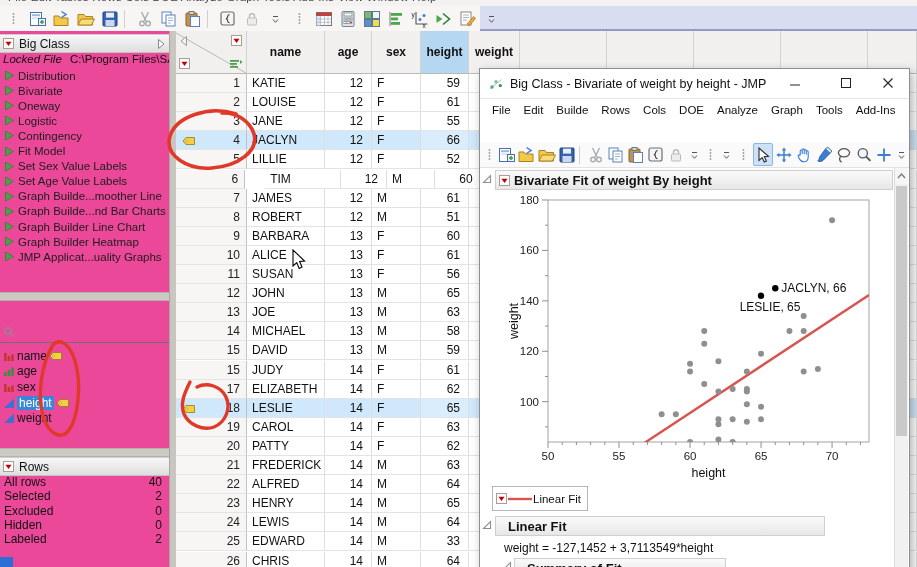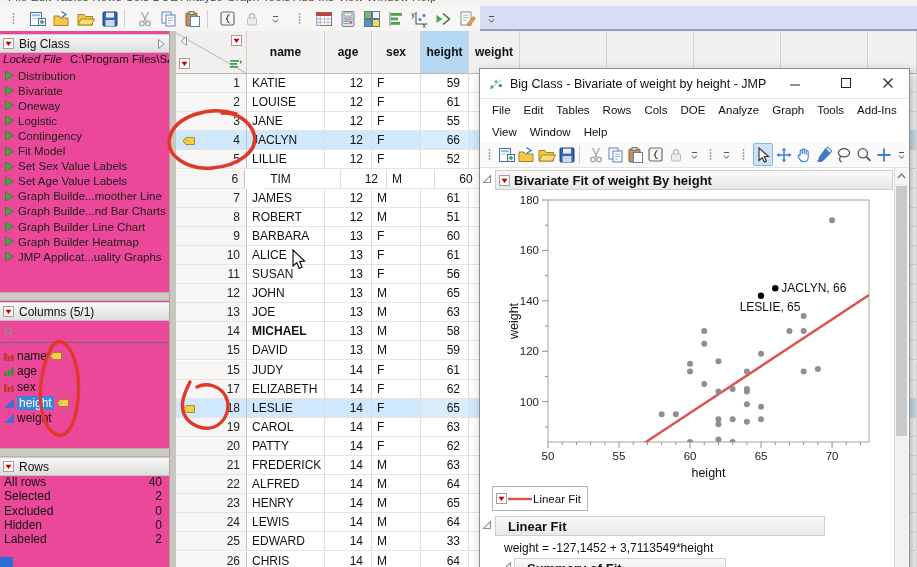--- a/index.html
+++ b/index.html
@@ -448,21 +448,21 @@
         <div class="tcell ar" style="width: 48px;">63</div>
         <div class="tcell" style="width: 51px;"></div>
         <div class="tcell" style="width: 87px;"></div>
         <div class="tcell" style="width: 87px;"></div>
         <div class="tcell" style="width: 87px;"></div>
         <div class="tcell" style="width: 87px;"></div>
         <div class="tcell" style="width: 49px;"></div>
       </div>
       <div class="trow" style="top: 291.3px;">
         <div class="tcell rowstate" style="width: 72px;">14</div>
-        <div class="tcell al" style="width: 78px; font-weight: bold;">MICHAEL</div>
+        <div class="tcell al" style="width: 78px;">MICHAEL</div>
         <div class="tcell ar" style="width: 47px;">13</div>
         <div class="tcell al" style="width: 49px;">M</div>
         <div class="tcell ar" style="width: 48px;">58</div>
         <div class="tcell" style="width: 51px;"></div>
         <div class="tcell" style="width: 87px;"></div>
         <div class="tcell" style="width: 87px;"></div>
         <div class="tcell" style="width: 87px;"></div>
         <div class="tcell" style="width: 87px;"></div>
         <div class="tcell" style="width: 49px;"></div>
       </div>
@@ -749,29 +749,20 @@
           <span class="ic">
             <svg width="11" height="11" viewBox="0 0 11 11">
               <path d="M1.5 1 L9.5 5.5 L1.5 10 Z" fill="#4ea04e" stroke="#2f7a33" stroke-width="0.7"></path>
             </svg>
           </span>
           <span>JMP Applicat...uality Graphs</span>
         </div>
       </div>
 
     <div class="hsplit" style="top:261px;"></div>
-    <div class="panel-hdr" style="top:271px;">
-      <span class="ic" id="col-tri" style="margin-left: 3px; display: flex;">
-          <svg width="11" height="11" viewBox="0 0 11 11">
-            <rect x="0.5" y="0.5" width="10" height="10" fill="#fdfdfd" stroke="#b09a96"></rect>
-            <path d="M2.5 3.8 L8.5 3.8 L5.5 8 Z" fill="#c00000"></path>
-          </svg>
-        </span>
-      <span class="t">Columns (5/1)</span>
-    </div>
     <div class="abs" style="left:3px;top:295px;" id="col-search">
         <svg width="12" height="12" viewBox="0 0 12 12">
           <circle cx="5" cy="5" r="3.2" fill="none" stroke="#8a8f94" stroke-width="1.3"></circle>
           <line x1="7.6" y1="7.6" x2="10.6" y2="10.6" stroke="#8a8f94" stroke-width="1.3"></line>
         </svg>
       </div>
     <div class="abs" style="left:0;top:311px;width:169px;border-bottom:1px solid #6f6f6f;"></div>
     <div id="columns-list">
         <div class="col-item abs" style="top: 317px;">
           <span class="ic">
@@ -893,33 +884,28 @@
         </svg>
     </div>
     <div class="winbtn" style="left:392px;">
       <svg width="12" height="12">
           <path d="M1.5 1.5 L10.5 10.5 M10.5 1.5 L1.5 10.5" stroke="#222" stroke-width="1.1"></path>
         </svg>
     </div>
     <div class="menurow" style="top:29px;height:23px;" id="biv-menu1">
         <span>File</span>
         <span>Edit</span>
-        <span>Tables</span>
+        <span>Builde</span>
         <span>Rows</span>
         <span>Cols</span>
         <span>DOE</span>
         <span>Analyze</span>
         <span>Graph</span>
         <span>Tools</span>
         <span>Add-Ins</span>
-      </div>
-    <div class="menurow" style="top:52px;height:21px;" id="biv-menu2">
-        <span>View</span>
-        <span>Window</span>
-        <span>Help</span>
       </div>
     <div id="biv-toolbar">
         <div class="tbtn">
           <svg width="5" height="20" viewBox="0 0 5 20">
             <g fill="#9a9a9a">
               <circle cx="2.5" cy="5" r=".9"></circle>
               <circle cx="2.5" cy="8" r=".9"></circle>
               <circle cx="2.5" cy="11" r=".9"></circle>
               <circle cx="2.5" cy="14" r=".9"></circle>
             </g>

